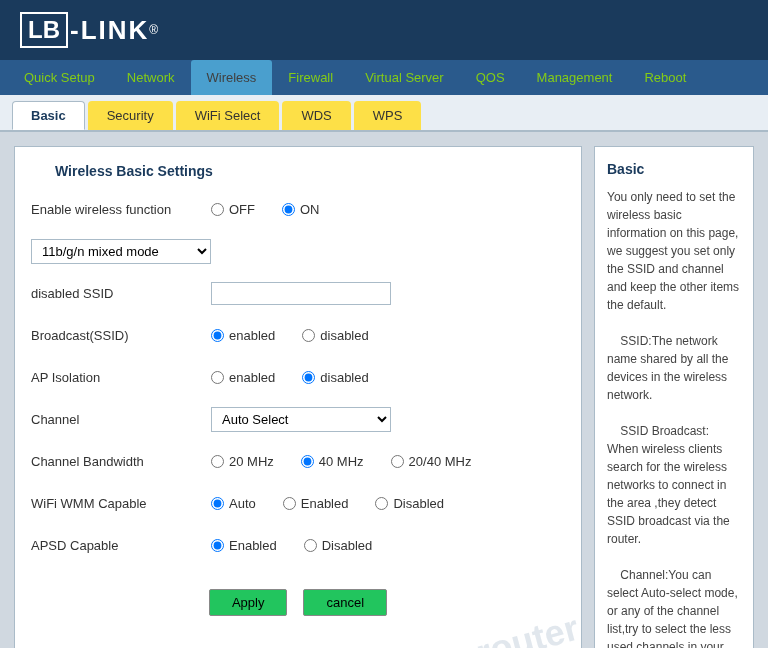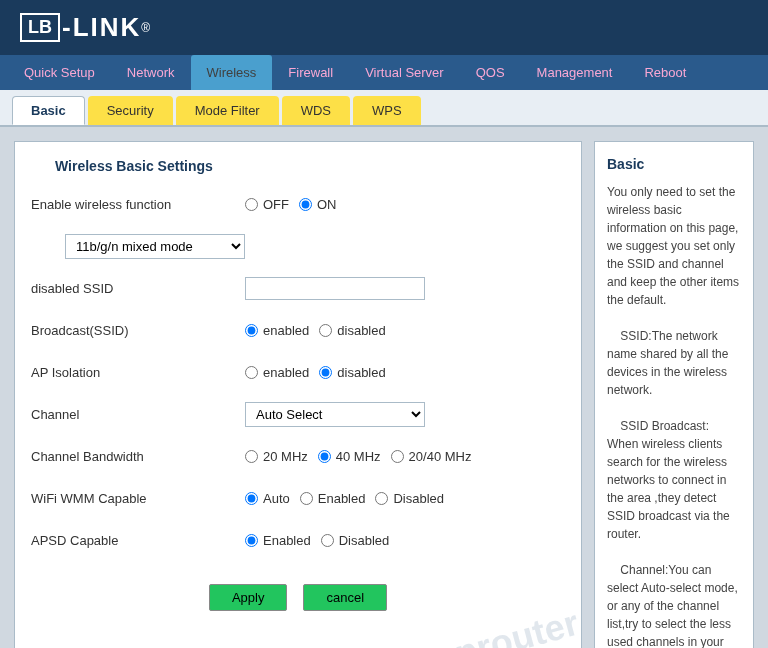--- a/index.html
+++ b/index.html
@@ -3,38 +3,38 @@
   <meta charset="utf-8">
   <style>
     * { box-sizing: border-box; margin: 0; padding: 0; }
     body { font-family: Arial, sans-serif; font-size: 13px; background: #d0d8e0; width: 768px; min-height: 648px; }
 
     
     .header { background: #1a3a5c; padding: 12px 20px; display: flex; align-items: center; }
 
     
     .nav { background: #2a5a8c; display: flex; align-items: center; padding: 0 8px; }
-    .nav-item { color: #f9a8d4; padding: 10px 16px; cursor: pointer; font-size: 13px; text-decoration: none; white-space: nowrap; }
+    .nav-item { color: #84cc16; padding: 10px 16px; cursor: pointer; font-size: 13px; text-decoration: none; white-space: nowrap; }
     .nav-item.active { background: #4a9fce; color: #404040; border-radius: 3px 3px 0 0; }
 
     
     .tabs { background: #e8eef4; border-bottom: 2px solid #aabbc8; display: flex; padding: 6px 12px 0; }
     .tab { padding: 6px 18px; cursor: pointer; border: 1px solid transparent; font-size: 13px; color: #333; background: #fde047; margin-right: 3px; border-radius: 4px 4px 0 0; }
     .tab.active { background: white; border-color: #aabbc8 #aabbc8 white; color: #1a3a5c; font-weight: bold; }
 
     
     .content-area { display: flex; padding: 14px; gap: 12px; background: #d0d8e0; }
 
     
     .form-panel { flex: 1; background: white; border: 1px solid #aabbc8; padding: 16px; }
     .form-title { font-size: 14px; font-weight: bold; color: #1a3a5c; margin-bottom: 16px; margin-left: 24px; }
 
     .form-row { display: flex; align-items: center; margin-bottom: 14px; min-height: 28px; }
     .form-label { width: 180px; color: #333; font-size: 13px; flex-shrink: 0; }
-    .form-control { flex: 1; display: flex; align-items: center; gap: 10px; margin-left: 34px; }
+    .form-control { flex: 1; display: flex; align-items: center; gap: 27px; }
 
     input[type="radio"] { cursor: pointer; margin-right: 2px; }
     select { padding: 3px 6px; border: 1px solid #aabbc8; background: white; font-size: 13px; min-width: 180px; cursor: pointer; }
     input[type="text"] { border: 1px solid #aabbc8; padding: 3px 6px; width: 180px; font-size: 13px; }
 
     .radio-label { display: flex; align-items: center; gap: 3px; cursor: pointer; color: #333; }
 
     
     .watermark-container { position: relative; }
     .watermark { position: absolute; bottom: 30px; right: 0; font-size: 36px; color: rgba(180,195,210,0.4); font-weight: bold; pointer-events: none; transform: rotate(-15deg); white-space: nowrap; }
@@ -43,21 +43,21 @@
     .btn-row { display: flex; justify-content: center; gap: 16px; margin-top: 20px; padding-top: 10px; }
     .btn { padding: 5px 22px; border: 1px solid #888; background: #22c55e; cursor: pointer; font-size: 13px; border-radius: 2px; }
 
     
     .help-panel { width: 160px; background: white; border: 1px solid #aabbc8; padding: 12px; font-size: 12px; color: #333; line-height: 1.5; flex-shrink: 0; }
     .help-title { font-weight: bold; font-size: 14px; color: #1a3a5c; margin-bottom: 8px; }
     .help-text { color: #444; }
 
     
     .logo-lb { display: inline-flex; align-items: center; gap: 0; }
-    .logo-box { border: 2px solid white; padding: 2px 6px; font-size: 18px; font-weight: bold; color: white; margin-right: 2px; }
+    .logo-box { border: 2px solid white; padding: 2px 6px; font-size: 24px; font-weight: bold; color: white; margin-right: 2px; }
     .logo-text { font-size: 26px; font-weight: bold; color: white; letter-spacing: 2px; }
     .logo-reg { font-size: 12px; vertical-align: super; color: white; }
   </style>
 </head>
 <body>
 
 <div class="header">
   <div class="logo-lb">
     <div class="logo-box">LB</div>
     <span class="logo-text">-LINK</span>
@@ -72,21 +72,21 @@
   <a class="nav-item">Firewall</a>
   <a class="nav-item">Virtual Server</a>
   <a class="nav-item">QOS</a>
   <a class="nav-item">Management</a>
   <a class="nav-item">Reboot</a>
 </div>
 
 <div class="tabs">
   <div class="tab active">Basic</div>
   <div class="tab">Security</div>
-  <div class="tab">Mode Filter</div>
+  <div class="tab">WiFi Select</div>
   <div class="tab">WDS</div>
   <div class="tab">WPS</div>
 </div>
 
 <div class="content-area">
 
   <div class="form-panel watermark-container">
     <div class="form-title">Wireless Basic Settings</div>
 
     <div class="form-row">

